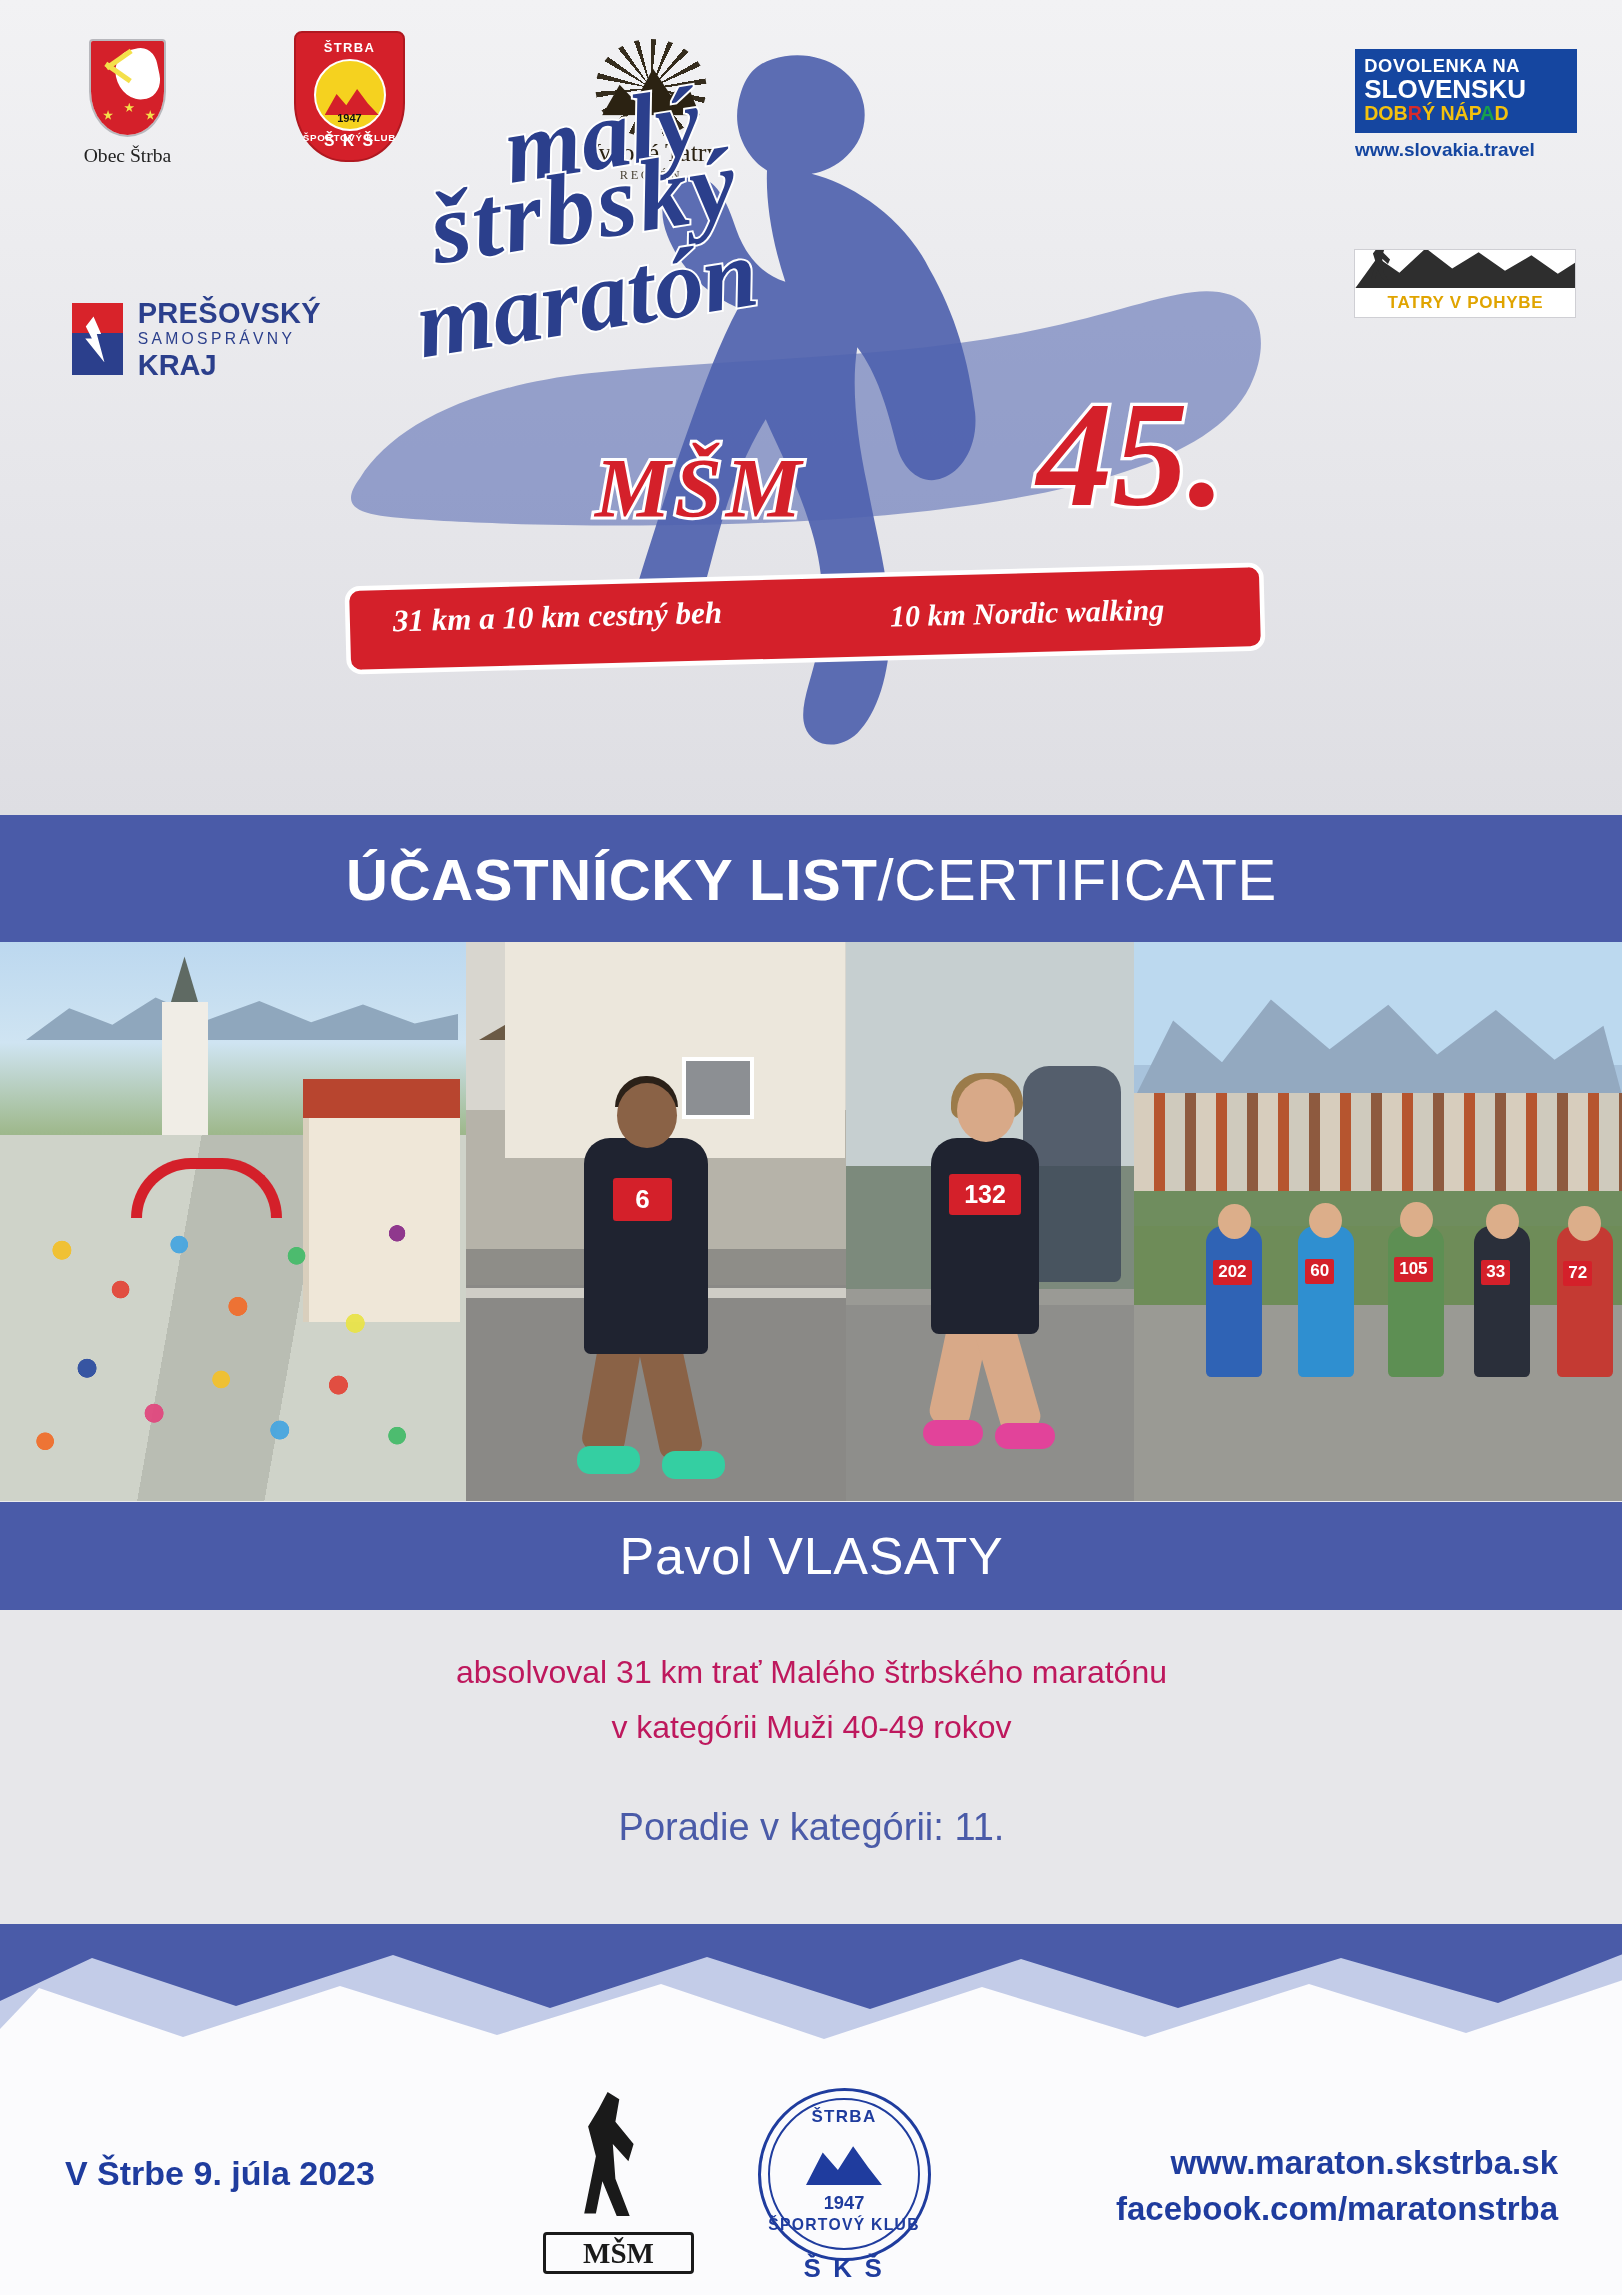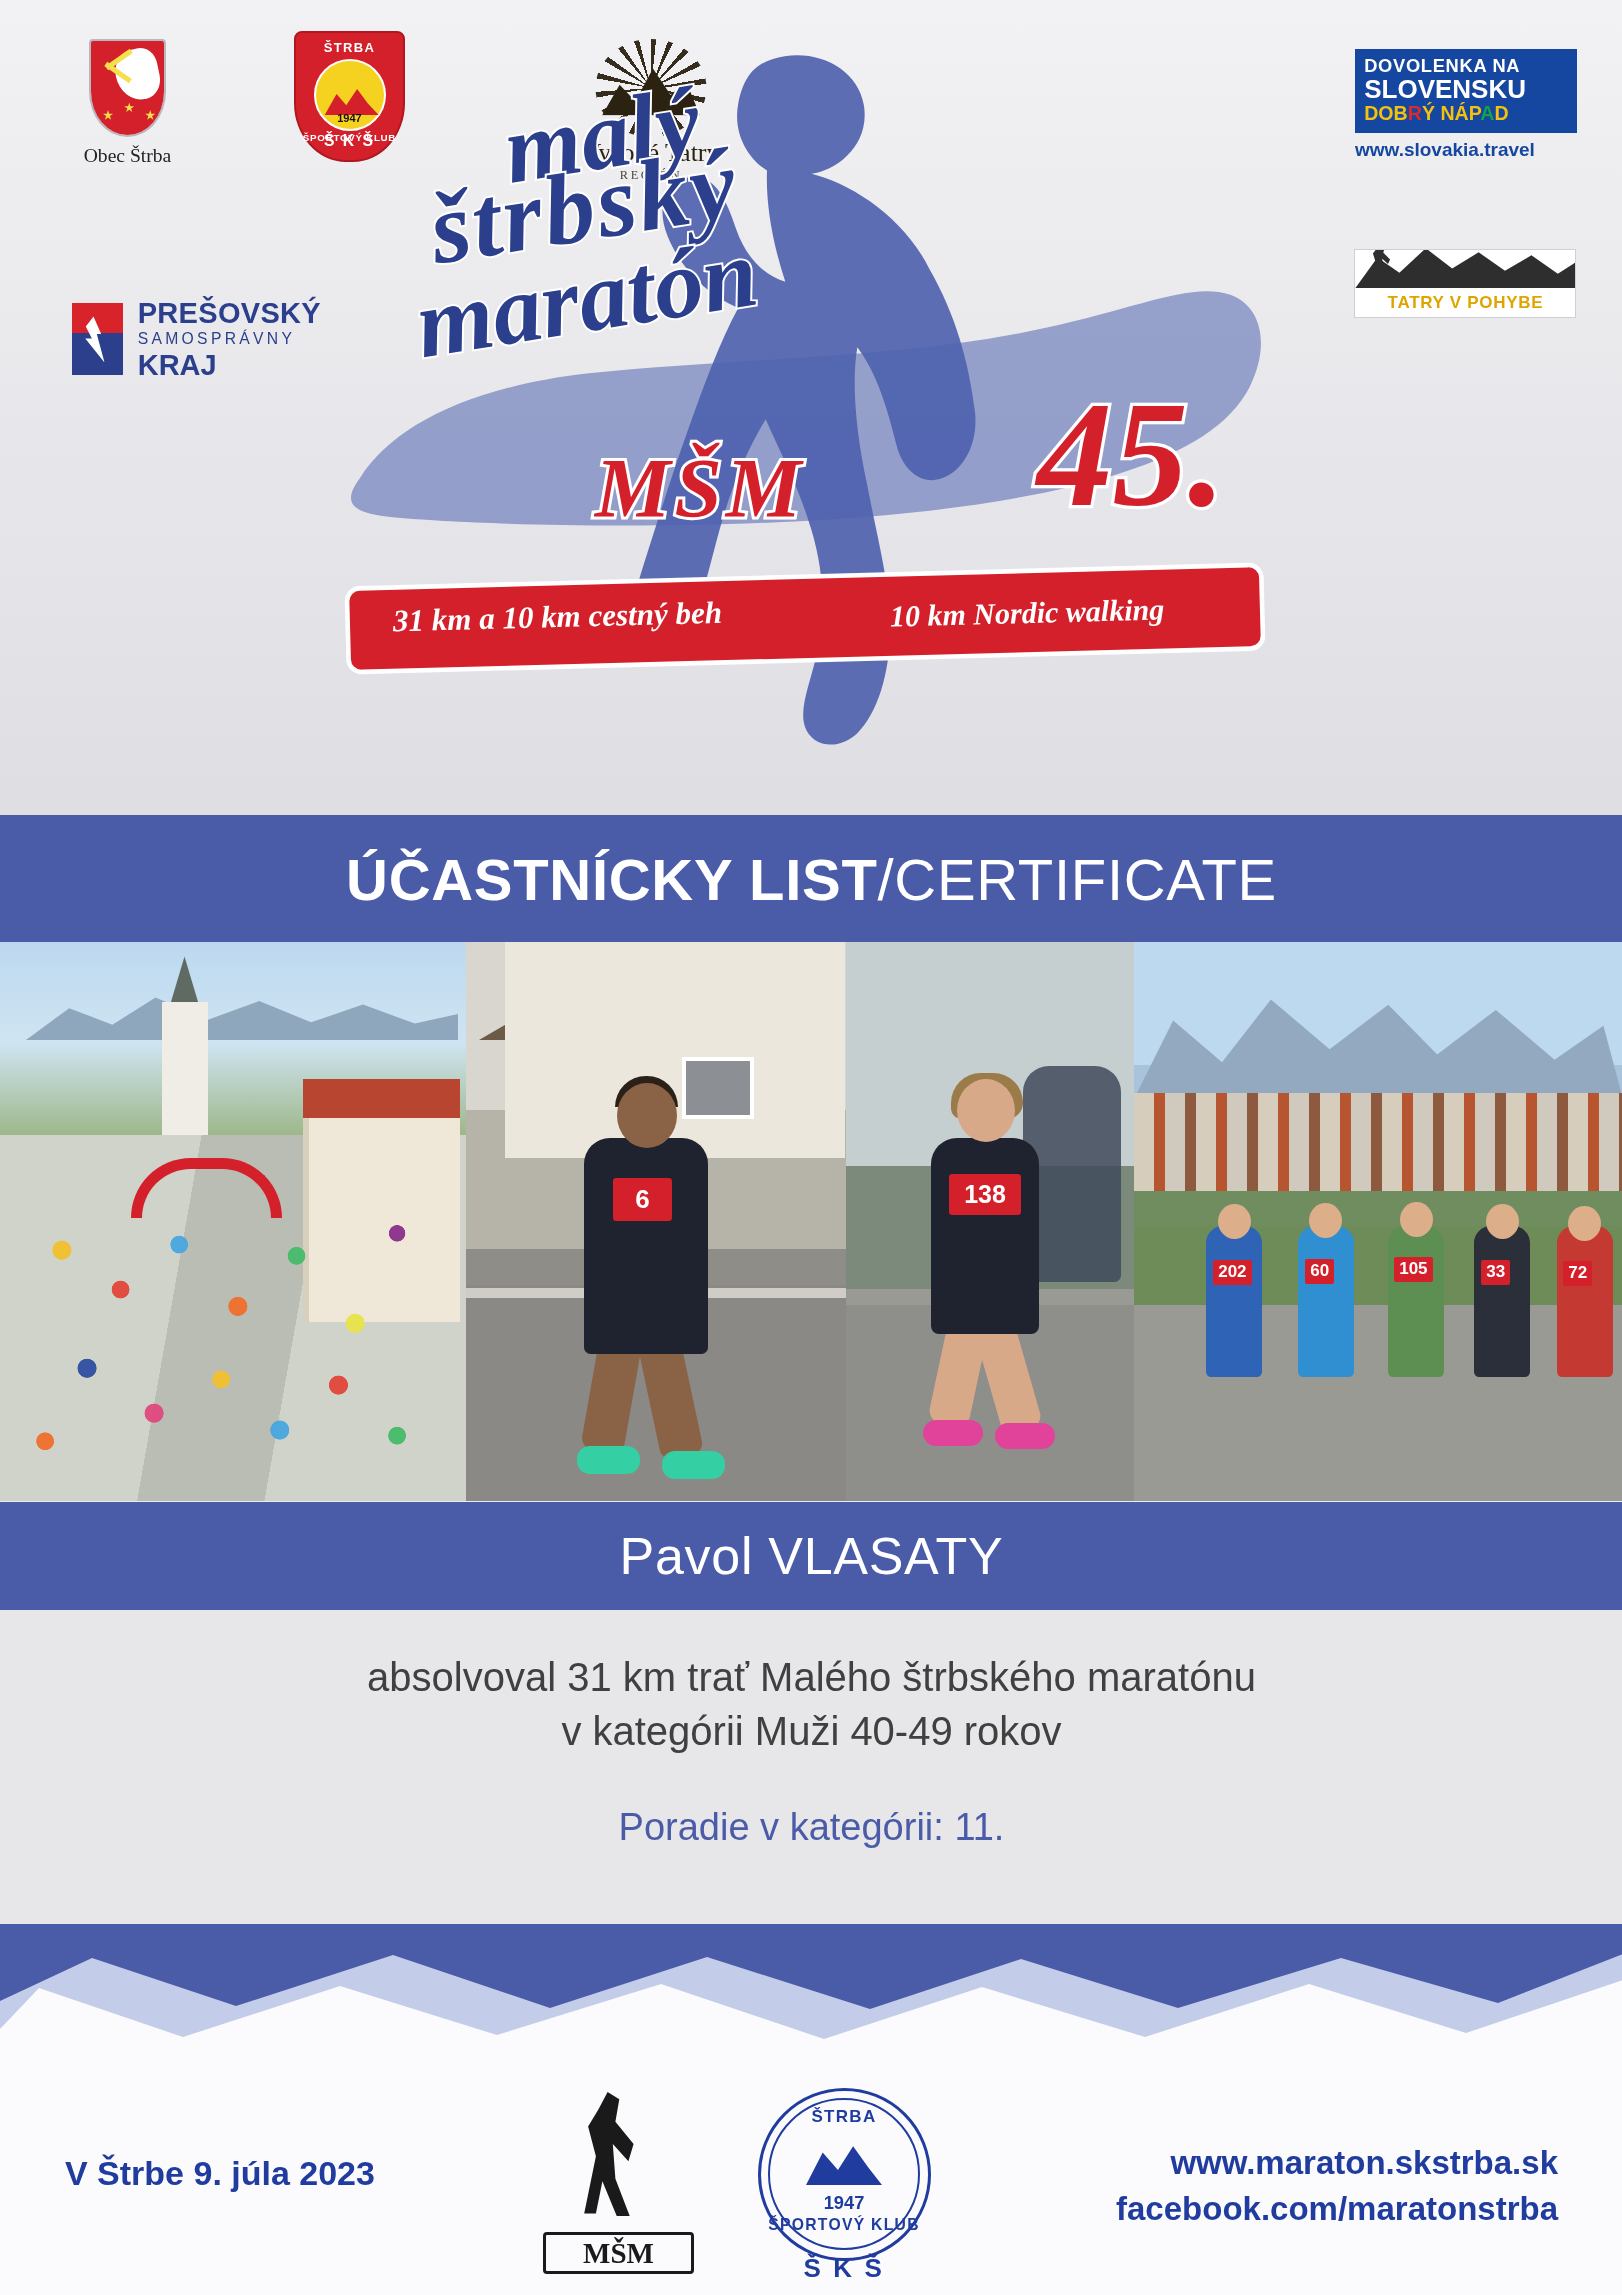--- a/index.html
+++ b/index.html
@@ -243,21 +243,21 @@
   
   .namebar{
     position:absolute; left:0; top:1502px; width:1623px; height:108px; background:#4a5ba8;
     display:flex; align-items:center; justify-content:center;
   }
   .namebar .nm{ font-size:52px; color:#fff; letter-spacing:0.7px; }
 
   
   .body-area{ position:absolute; left:0; top:1610px; width:1623px; height:314px; background:#e7e7ea; }
   .desc{ text-align:center; margin-top:41px; }
-  .desc .l1, .desc .l2 { font-size:40px; color:#404040; line-height:1.34; }
+  .desc .l1, .desc .l2 { font-size:32px; color:#be185d; line-height:1.34;margin-top:12px; }
   .resrow{
     position:absolute; left:0; top:196px; width:1623px;
     display:flex; justify-content:center; gap:288px; align-items:baseline;
   }
   .resrow .item{ font-size:38px; color:#4a5ba8; white-space:nowrap; }
 
   
   .footer{
     position:absolute; left:0; top:1924px; width:1623px; height:372px; background:#fbfbfd; overflow:hidden;
   }
@@ -445,21 +445,21 @@
       <div class="p3-road"></div>
       <div class="p3-runner2"></div>
       <div class="p3-leg1"></div>
       <div class="p3-leg2"></div>
       <div class="p3-shoe1"></div>
       <div class="p3-shoe2"></div>
       <div class="p3-body"></div>
       <div class="p3-hair"></div>
       <div class="p3-head"></div>
       <div class="p3-bib">
-          <span>138</span>
+          <span>132</span>
         </div>
     </div>
 
     <div class="ph ph4">
       <div class="p4-sky"></div>
       <div class="p4-mtn"></div>
       <div class="p4-town"></div>
       <div class="p4-grass"></div>
       <div class="p4-road"></div>
 

